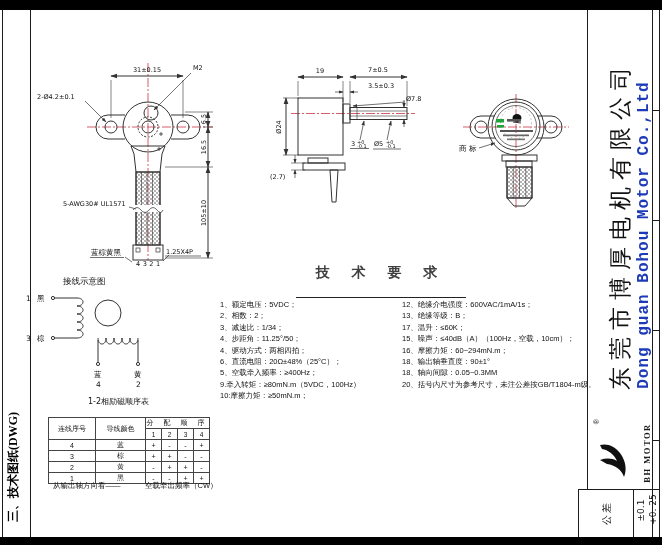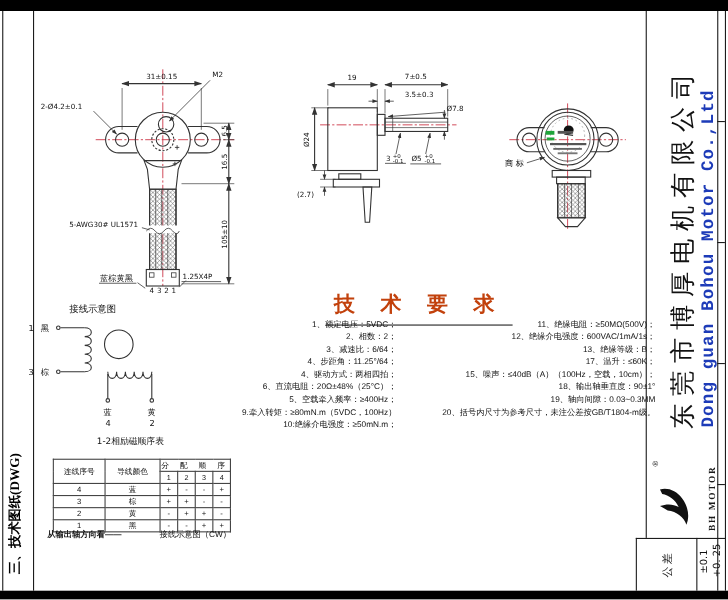--- a/index.html
+++ b/index.html
@@ -10,23 +10,23 @@
   .hline{position:absolute;height:1px;background:#1c1c1c;}
   .tick{position:absolute;height:1px;width:7px;background:#1c1c1c;left:652px;}
   .rot{position:absolute;transform:rotate(-90deg);transform-origin:center;display:flex;
        align-items:center;justify-content:center;white-space:nowrap;}
   .cn-co{font-family:"Liberation Serif","DejaVu Serif",serif;font-size:23px;letter-spacing:7px;color:#111;}
   .en-co{font-family:"Liberation Mono","DejaVu Sans Mono",monospace;font-weight:bold;
          font-size:16px;letter-spacing:1px;color:#1d3bb8;}
   .sec-label{font-family:"Liberation Serif","DejaVu Serif",serif;font-weight:bold;font-size:12px;color:#000;}
   .tol-txt{font-size:9px;font-family:"DejaVu Sans",sans-serif;color:#111;}
   .tech-title{position:absolute;left:296px;top:264px;width:170px;text-align:center;
-      font-size:19px;font-weight:bold;letter-spacing:9px;border-bottom:1.5px solid #222;
-      padding-bottom:5px;color:#c2410c;}
-  .tech-col{position:absolute;top:289px;font-size:7.5px;line-height:11.4px;white-space:nowrap;color:#111;text-align:right;}
+      font-size:14px;font-weight:bold;letter-spacing:9px;border-bottom:1.5px solid #222;
+      padding-bottom:15px;color:#404040;}
+  .tech-col{position:absolute;top:299px;font-size:7.5px;line-height:11.4px;white-space:nowrap;color:#111;}
   #tech-left{left:220px;} #tech-right{left:402px;}
   .wire-table{position:absolute;left:48px;top:417px;border-collapse:collapse;table-layout:fixed;
       font-size:7px;text-align:center;color:#111;}
   .wire-table td{border:1px solid #444;padding:0;height:10px;overflow:hidden;}
   .seq-head{letter-spacing:4px;}
   .tbl-foot{position:absolute;top:481px;font-size:7.5px;color:#111;white-space:nowrap;}
   .logo-name{font-size:8.5px;font-weight:bold;letter-spacing:1.5px;font-family:"Liberation Serif",serif;}
   svg text{font-family:"DejaVu Sans","Liberation Sans",sans-serif;}
   .dt{font-size:6.5px;fill:#111;}
   .ct{font-size:7.5px;fill:#111;}
@@ -251,36 +251,36 @@
     <rect x="45" y="50" width="33" height="2" fill="#555"></rect>
     <rect x="48" y="54.5" width="26" height="1.7" fill="#666"></rect>
     <rect x="52" y="58.5" width="18" height="1.7" fill="#777"></rect>
     <text class="ct" x="4" y="71">商  标</text>
   </svg>
 
   <div class="tech-title">技 术 要 求</div>
   <div id="tech-left" class="tech-col">
     <div>1、额定电压：5VDC；</div>
     <div>2、相数：2；</div>
-    <div>3、减速比：6/64；</div>
-    <div>4、步距角：11.25°/64；</div>
+    <div>3、减速比：1/34；</div>
+    <div>4、步距角：11.25°/50；</div>
     <div>4、驱动方式：两相四拍；</div>
     <div>6、直流电阻：20Ω±48%（25°C）；</div>
     <div>5、空载牵入频率：≥400Hz；</div>
     <div>9.牵入转矩：≥80mN.m（5VDC，100Hz）</div>
-    <div>10:绝缘介电强度：≥50mN.m；</div>
+    <div>10:摩擦力矩：≥50mN.m；</div>
   </div>
   <div id="tech-right" class="tech-col">
-    <div>11、绝缘电阻：≥50MΩ(500V)；</div>
     <div>12、绝缘介电强度：600VAC/1mA/1s；</div>
     <div>13、绝缘等级：B；</div>
     <div>17、温升：≤60K；</div>
     <div>15、噪声：≤40dB（A）（100Hz，空载，10cm）；</div>
+    <div>16、摩擦力矩：60~294mN.m；</div>
     <div>18、输出轴垂直度：90±1°</div>
-    <div>19、轴向间隙：0.03~0.3MM</div>
+    <div>18、轴向间隙：0.05~0.3MM</div>
     <div>20、括号内尺寸为参考尺寸，未注公差按GB/T1804-m级。</div>
   </div>
 
   <svg style="position:absolute;left:20px;top:270px;" width="200" height="138" viewBox="0 0 200 138">
     <g stroke="#333" stroke-width="1" fill="none">
       <line x1="35" y1="28" x2="57" y2="28"></line>
       <path d="M57,28 c8,0 8,8 0,8 c8,0 8,8 0,8 c8,0 8,8 0,8 c8,0 8,8 0,8 c8,0 8,8 0,8"></path>
       <line x1="57" y1="68" x2="35" y2="68"></line>
       <circle cx="33" cy="28" r="1.6"></circle>
       <circle cx="33" cy="68" r="1.6"></circle>
@@ -351,16 +351,16 @@
     <tr>
       <td>1</td>
       <td>黑</td>
       <td>-</td>
       <td>-</td>
       <td>+</td>
       <td>+</td>
     </tr>
   </tbody>
     </table>
-  <div class="tbl-foot" style="left:43px;font-weight:bold;">从输出轴方向看——</div>
-  <div class="tbl-foot" style="left:145px;">接线示意图（CW）</div>
+  <div class="tbl-foot" style="left:53px;">从输出轴方向看——</div>
+  <div class="tbl-foot" style="left:145px;">空载牵出频率（CW）</div>
 
 </div>
 
 </body></html>

